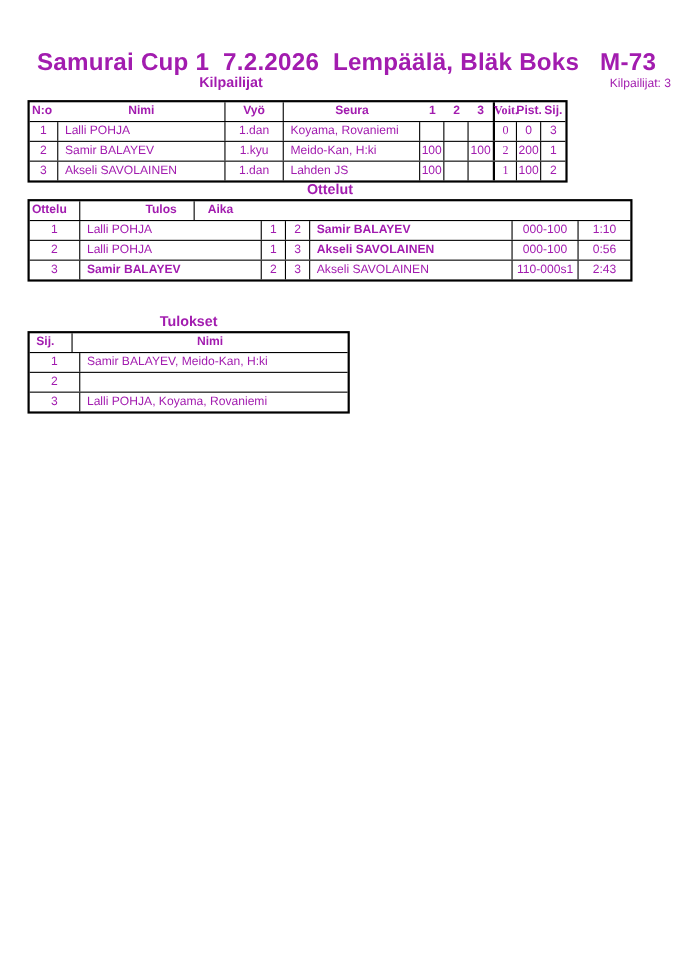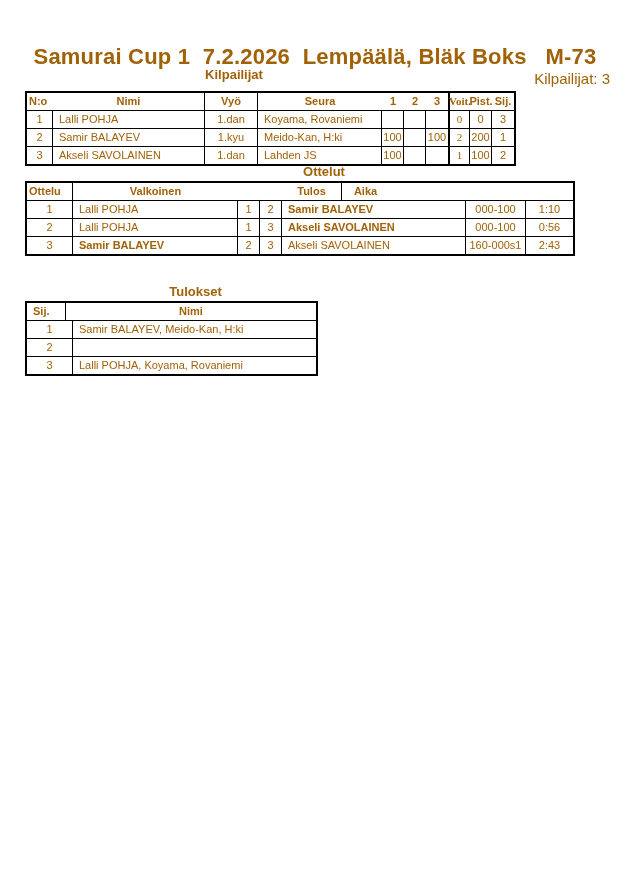--- a/index.html
+++ b/index.html
@@ -1,47 +1,46 @@
 <!DOCTYPE html>
 <html><head>
 <meta charset="utf-8">
 <style>
   html, body { margin: 0; padding: 0; background: #ffffff; }
   .page {
     position: relative;
     width: 630px;
     height: 891px;
     background: #ffffff;
-    color: #a16207;
+    color: #a21caf;
     font-family: "Liberation Sans", sans-serif;
     overflow: hidden;
   }
   .title {
     position: absolute;
     top: 44px; left: 0; width: 630px;
     text-align: center;
     font-size: 22px;
     font-weight: bold;
     white-space: pre;
     letter-spacing: 0.2px;
   }
   .sec-label {
     position: absolute;
     font-size: 13px;
     font-weight: bold;
     text-align: center;
-    padding-left: 24px;
   }
   .sec-competitors { top: 67px; left: 0; width: 420px; }
   .sec-matches     { top: 164px; left: 25px; width: 550px; }
   .sec-results     { top: 284px; left: 25px; width: 293px; }
   .count {
     position: absolute;
     top: 70px; right: 20px;
-    font-size: 15px;
+    font-size: 11px;
   }
   .tbl {
     position: absolute;
     left: 25px;
     border: 2px solid #000;
     background: #fff;
   }
   .t1 { top: 91px;  width: 487px; }
   .t2 { top: 181px; width: 546px; }
   .t3 { top: 301px; width: 289px; }
@@ -126,21 +125,20 @@
       <div class="c w22">100</div>
       <div class="c w22 nb">2</div>
     </div>
   </div>
 
   <div class="sec-label sec-matches">Ottelut</div>
 
   <div class="tbl t2">
     <div class="row hdr">
       <div class="c w46 left pl2">Ottelu</div>
-      <div class="c w165 nb">Valkoinen</div>
       <div class="c w44 nb"></div>
       <div class="c w60">Tulos</div>
       <div class="c w47 nb">Aika</div>
     </div>
     <div class="row">
       <div class="c w46">1</div>
       <div class="c w165 left">Lalli POHJA</div>
       <div class="c w22">1</div>
       <div class="c w22">2</div>
       <div class="c w184 left b">Samir BALAYEV</div>
@@ -155,21 +153,21 @@
       <div class="c w184 left b">Akseli SAVOLAINEN</div>
       <div class="c w60">000-100</div>
       <div class="c w47 nb">0:56</div>
     </div>
     <div class="row">
       <div class="c w46">3</div>
       <div class="c w165 left b">Samir BALAYEV</div>
       <div class="c w22">2</div>
       <div class="c w22">3</div>
       <div class="c w184 left">Akseli SAVOLAINEN</div>
-      <div class="c w60">160-000s1</div>
+      <div class="c w60">110-000s1</div>
       <div class="c w47 nb">2:43</div>
     </div>
   </div>
 
   <div class="sec-label sec-results">Tulokset</div>
 
   <div class="tbl t3">
     <div class="row hdr">
       <div class="c w39 left">Sij.</div>
       <div class="c w250 nb">Nimi</div>

